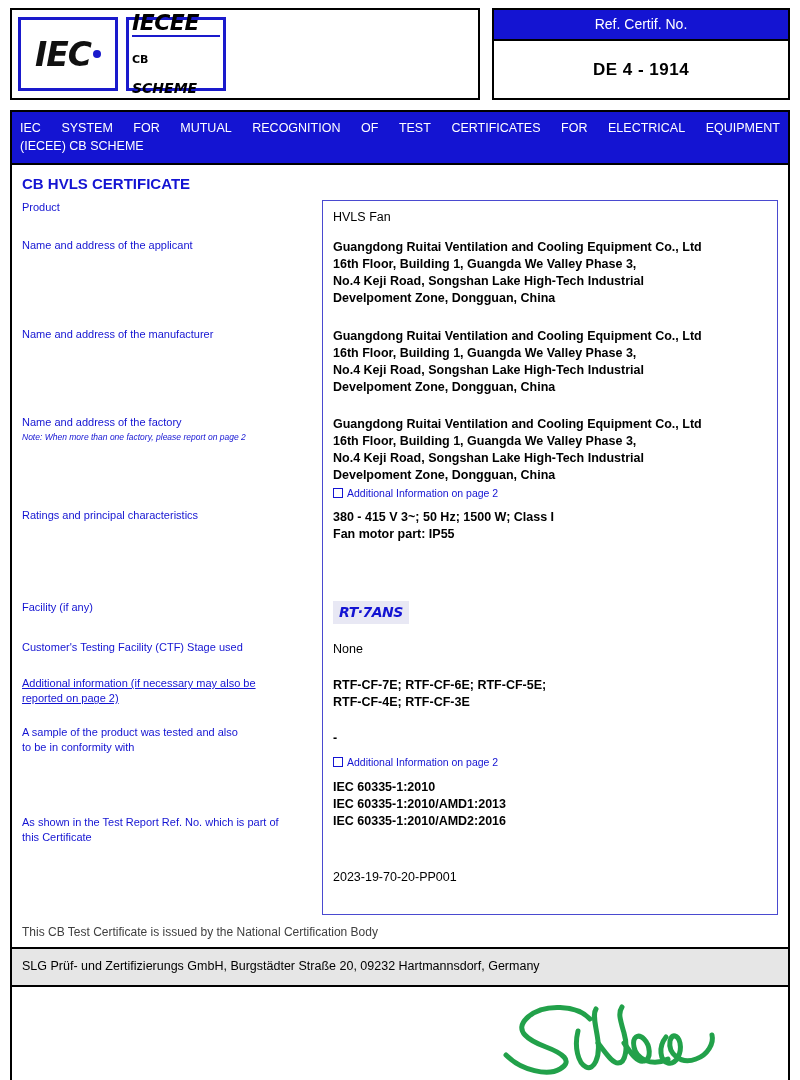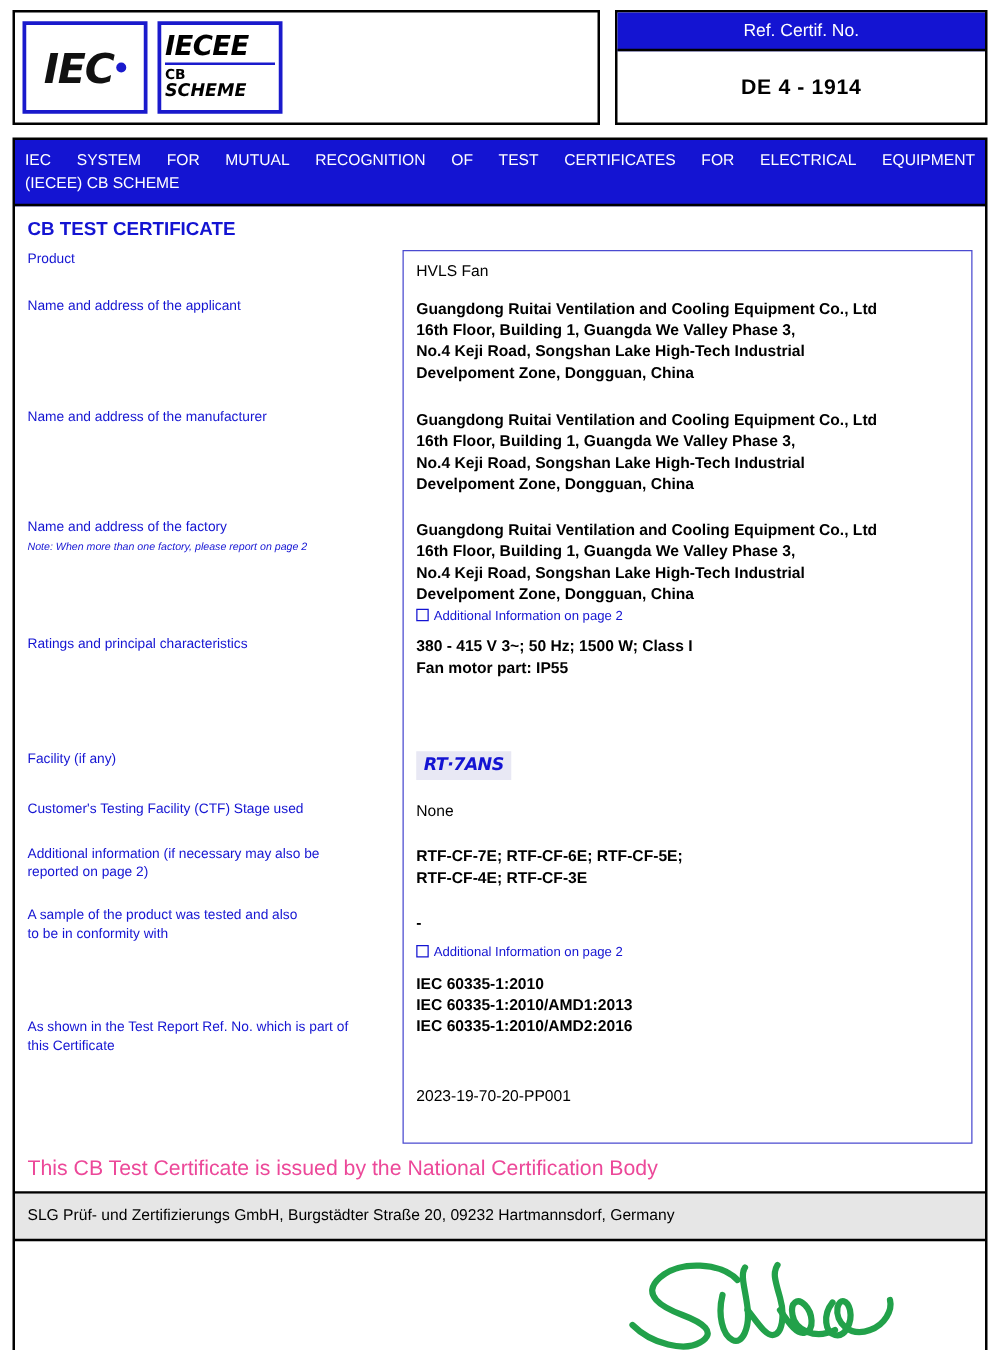--- a/index.html
+++ b/index.html
@@ -68,20 +68,21 @@
   .iecee-logo {
     width: 100px;
     height: 74px;
     border: 3px solid #1a1acc;
     box-sizing: border-box;
     background: #fff;
     padding: 2px 3px;
     display: flex;
     flex-direction: column;
     justify-content: center;
+    gap: 15px;
   }
   .iecee-logo .l1 {
     font-family: "DejaVu Sans", sans-serif;
     font-weight: bold;
     font-style: italic;
     font-size: 22px;
     letter-spacing: -0.5px;
     line-height: 1;
     border-bottom: 2px solid #1a1acc;
     padding-bottom: 1px;
@@ -208,22 +209,22 @@
     padding: 2px 6px;
     font-family: "DejaVu Sans", sans-serif;
     font-style: italic;
     font-weight: bold;
     font-size: 14px;
     color: #1414d2;
     letter-spacing: -0.5px;
   }
 
   .issued {
-    color: #ec4899;
-    font-size: 17px;
+    color: #404040;
+    font-size: 12px;
     padding: 10px 10px 8px 10px;
     border-bottom: 2px solid #000;
   }
   .ncb-strip {
     background: #e6e6e6;
     padding: 10px 10px 12px 10px;
     font-size: 12.5px;
     border-bottom: 2px solid #000;
   }
   .footer {
@@ -274,21 +275,21 @@
         <span>OF</span>
         <span>TEST</span>
         <span>CERTIFICATES</span>
         <span>FOR</span>
         <span>ELECTRICAL</span>
         <span>EQUIPMENT</span>
       </div>
       <div>(IECEE) CB SCHEME</div>
     </div>
 
-    <div class="cb-title">CB TEST CERTIFICATE</div>
+    <div class="cb-title">CB HVLS CERTIFICATE</div>
 
     <div class="content">
 
       <div class="labels">
 
         <div class="lab" style="height:38px;">Product</div>
 
         <div class="lab" style="height:89px;">Name and address of the applicant</div>
 
         <div class="lab" style="height:88px;">Name and address of the manufacturer</div>
@@ -298,21 +299,21 @@
           <span class="note">Note: When more than one factory, please report on page 2</span>
         </div>
 
         <div class="lab" style="height:92px;">Ratings and principal characteristics</div>
 
         <div class="lab" style="height:40px;">Facility (if any)</div>
 
         <div class="lab" style="height:36px;">Customer's Testing Facility (CTF) Stage used</div>
 
 
-        <div class="lab" style="height:49px;">
+        <div class="lab" style="height:49px;text-decoration:underline;">
           <div>Additional information (if necessary may also be</div>
           <div>reported on page 2)</div>
         </div>
 
         <div class="lab" style="height:90px;">
           <div>A sample of the product was tested and also</div>
           <div>to be in conformity with</div>
         </div>
 
         <div class="lab" style="height:45px;">

